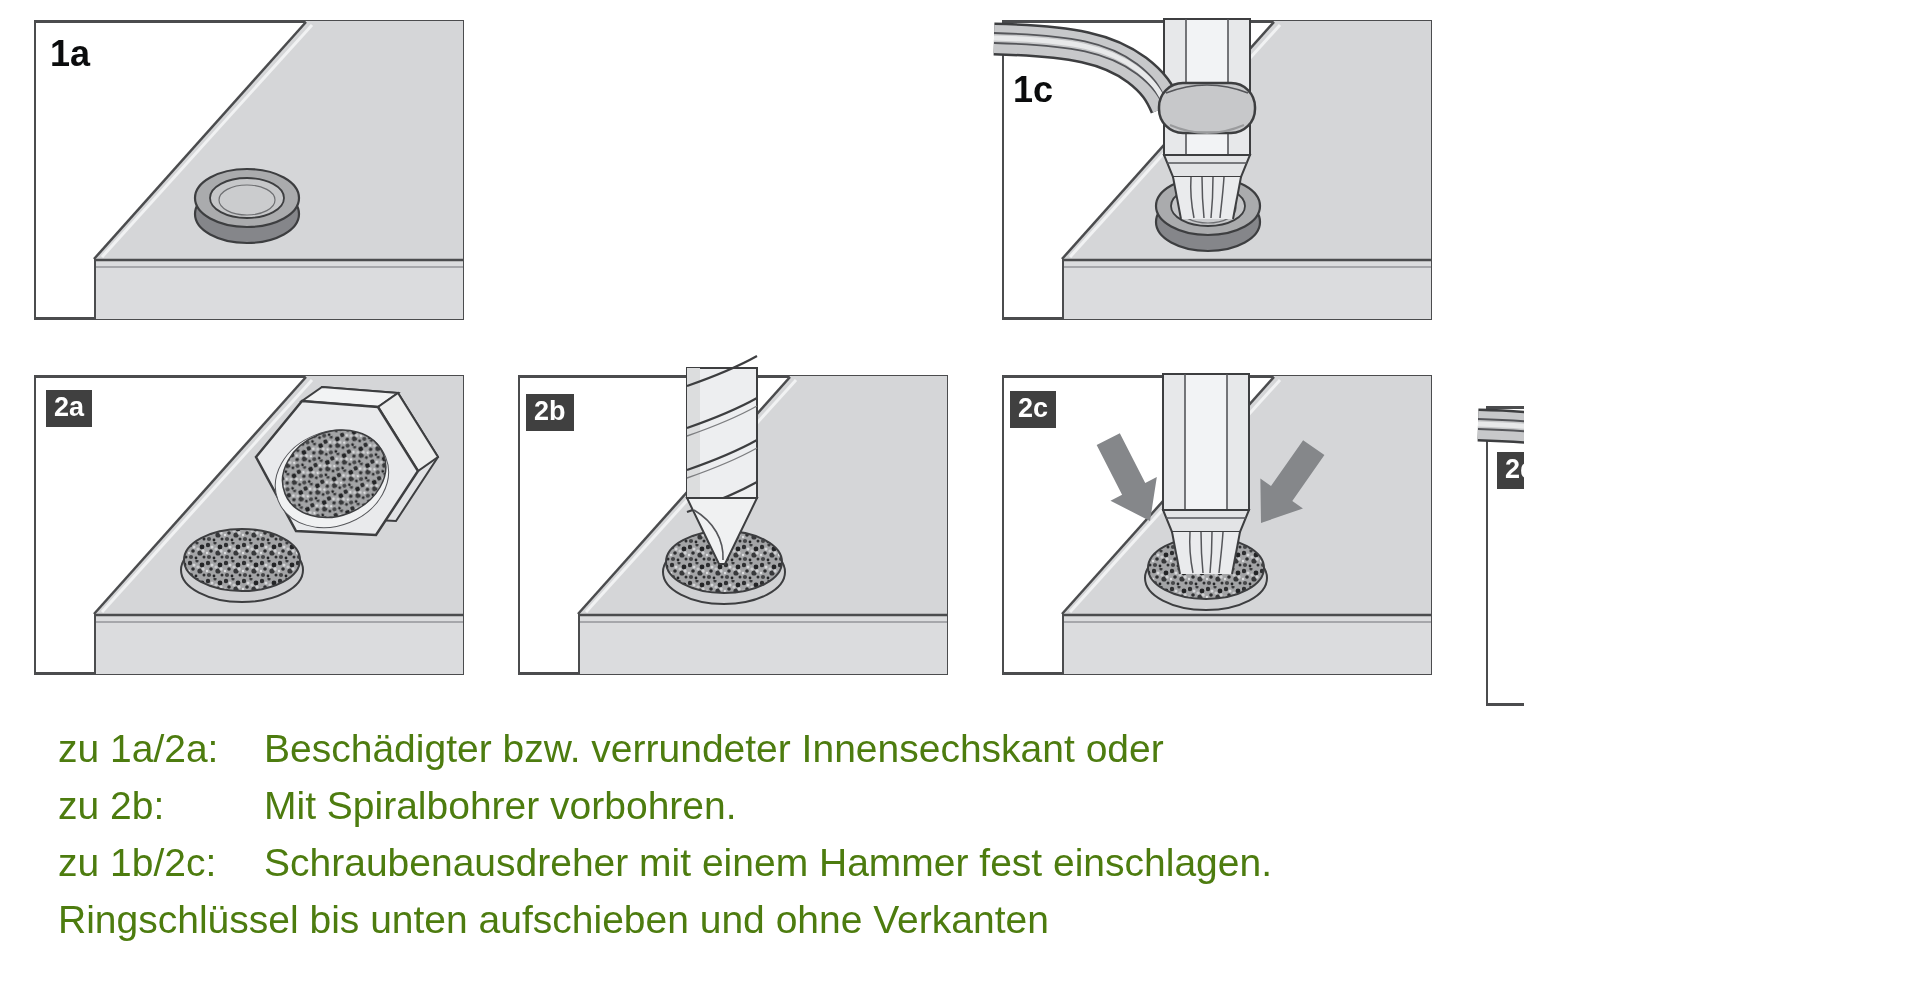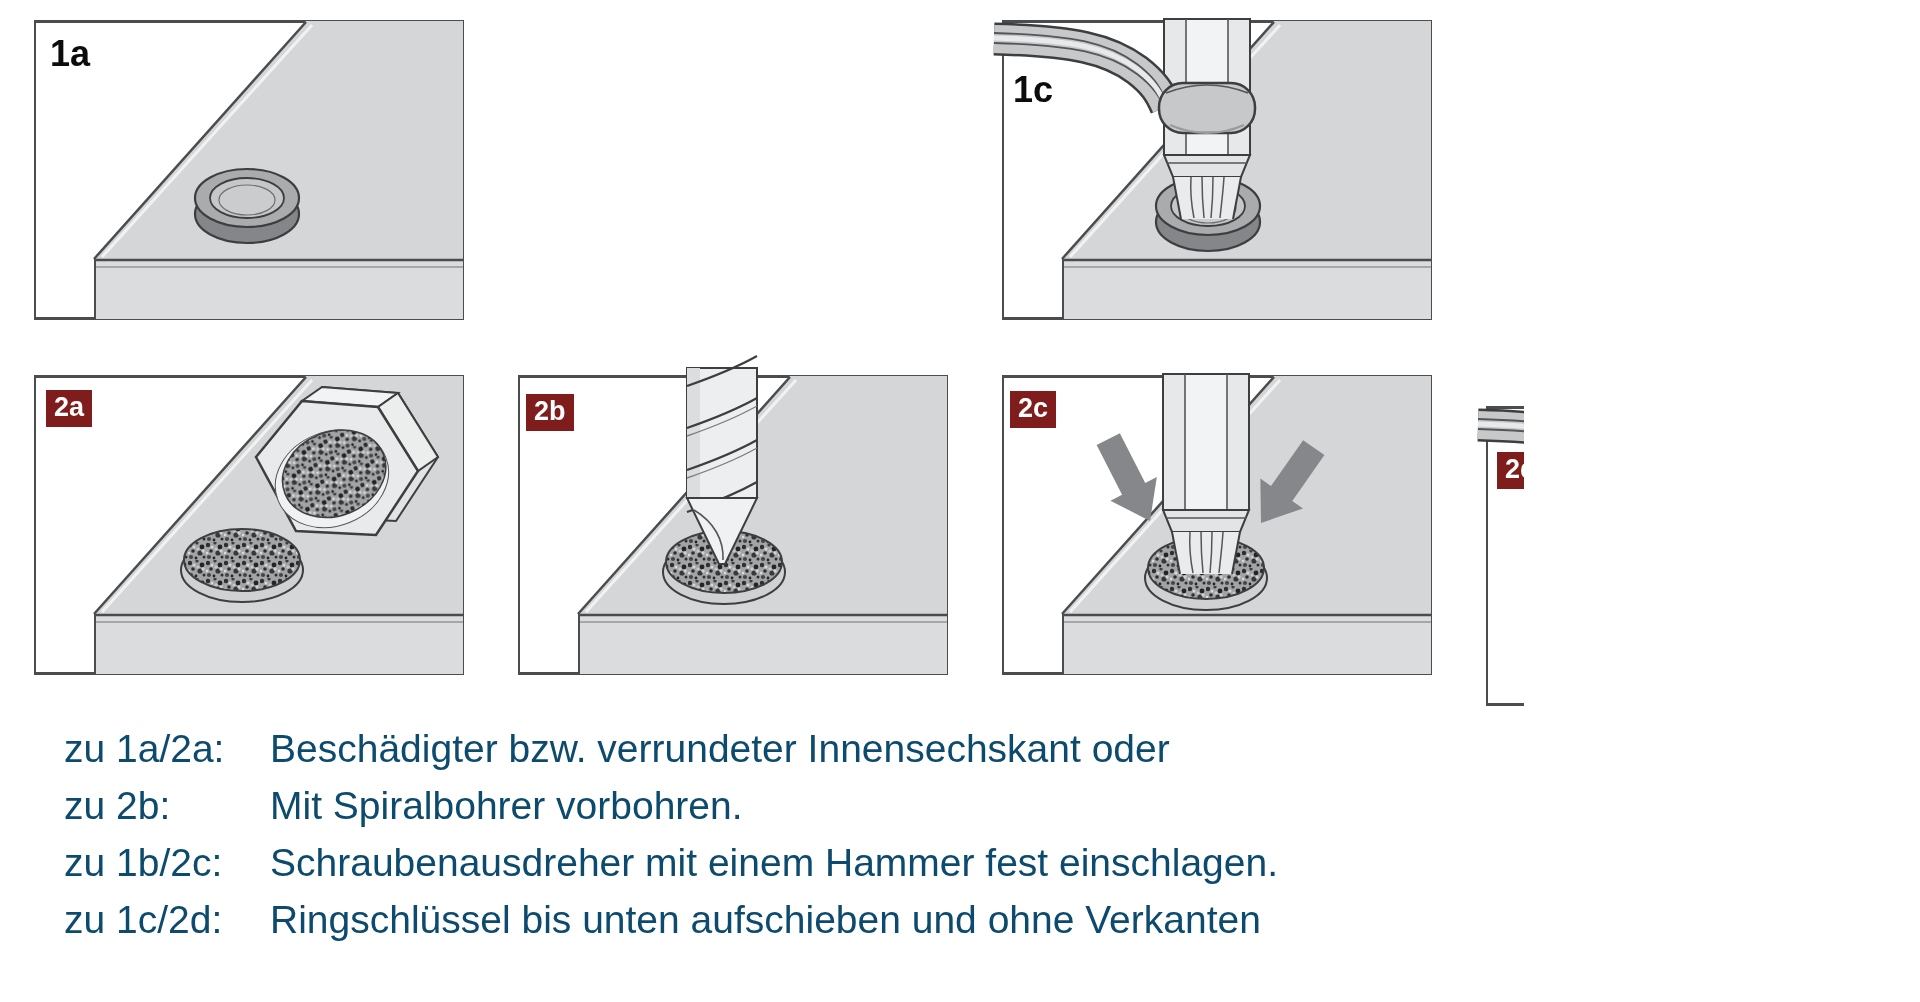--- a/index.html
+++ b/index.html
@@ -4,24 +4,24 @@
 <style>
   html,body{margin:0;padding:0;background:#ffffff;}
   body{font-family:"Liberation Sans","DejaVu Sans",sans-serif;}
   .page{position:relative;width:1524px;height:1002px;background:#ffffff;overflow:hidden;}
 
   .panel{position:absolute;width:430px;height:300px;box-sizing:border-box;
          border:2px solid #4b4c4e;border-top-width:3px;border-bottom-width:3px;background:#ffffff;}
   .panel svg{position:absolute;left:0;top:0;overflow:visible;display:block;}
 
   .label-plain{position:absolute;color:#0b0c0d;font-weight:700;font-size:36px;line-height:1;letter-spacing:0;}
-  .label-badge{position:absolute;background:#7f1d1d;color:#ffffff;font-weight:700;font-size:27px;line-height:1;
+  .label-badge{position:absolute;background:#404040;color:#ffffff;font-weight:700;font-size:27px;line-height:1;
                padding:4px 8px 6px 8px;}
 
-  .legend{position:absolute;left:64px;top:722px;color:#0c4a6e;font-size:39px;line-height:53px;}
+  .legend{position:absolute;left:58px;top:722px;color:#4d7c0f;font-size:39px;line-height:53px;}
   .legend-row{display:flex;margin-top:4px;}
   .legend-row:first-child{margin-top:0;}
   .legend-label{width:206px;flex:none;white-space:nowrap;}
   .legend-line{white-space:nowrap;}
 </style>
 </head>
 <body>
 
 <div class="page">
 
@@ -193,20 +193,19 @@
         <div class="legend-line">Mit Spiralbohrer vorbohren.</div>
       </div>
     </div>
     <div class="legend-row">
       <div class="legend-label">zu 1b/2c:</div>
       <div>
         <div class="legend-line">Schraubenausdreher mit einem Hammer fest einschlagen.</div>
       </div>
     </div>
     <div class="legend-row">
-      <div class="legend-label">zu 1c/2d:</div>
       <div>
         <div class="legend-line">Ringschlüssel bis unten aufschieben und ohne Verkanten</div>
       </div>
     </div>
   </div>
 
 </div>
 
 </body></html>

